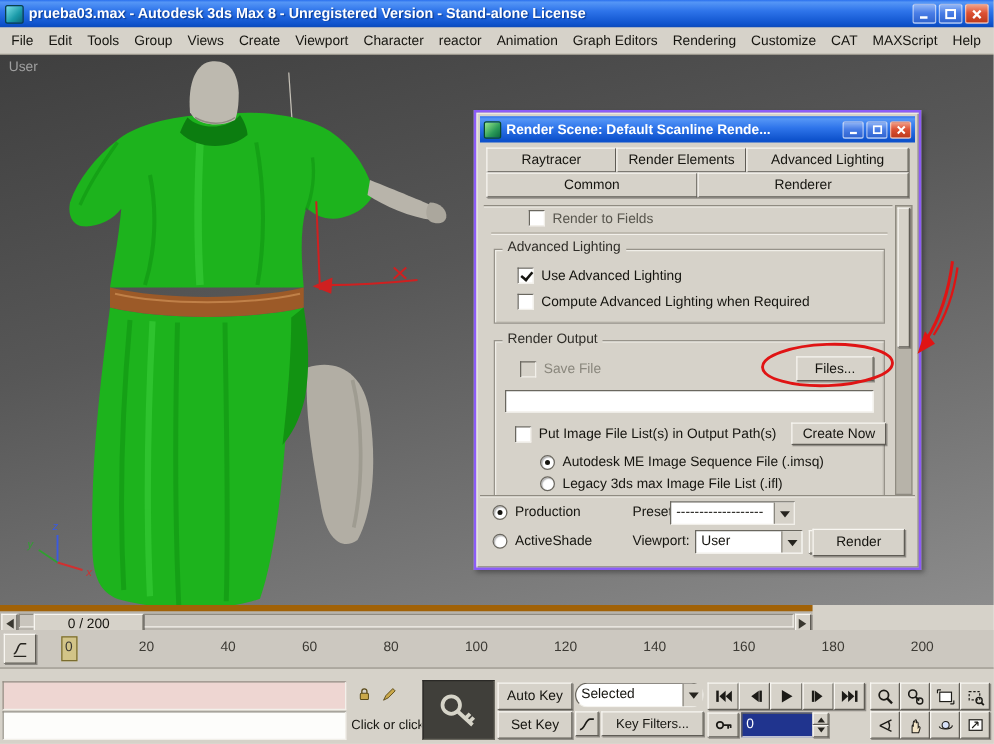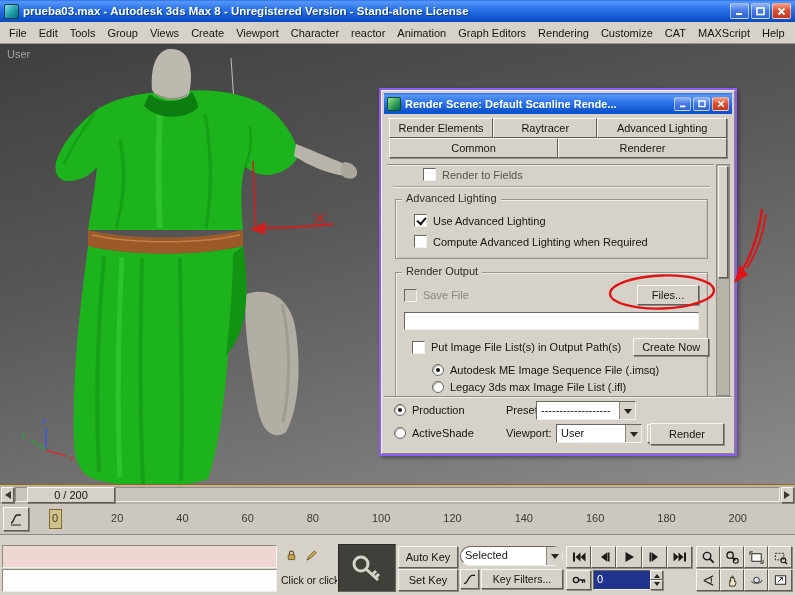--- a/index.html
+++ b/index.html
@@ -75,21 +75,21 @@
   .dscroll { position:absolute; top:74px; right:5px; width:14px; bottom:58px; background:#b7b3a9; border:1px solid #8f8b81; }
   .dthumb { position:absolute; left:1px; right:1px; top:1px; height:112px; }
   .dfoot { position:absolute; left:3px; right:3px; bottom:3px; height:55px; border-top:1px solid #8f8b81; box-shadow:inset 0 1px 0 #f2f0ea; }
   .frow { position:absolute; left:8px; right:8px; height:21px; }
   .fp { position:absolute; top:3px; }
 
   
   .overlay { position:absolute; inset:0; z-index:40; pointer-events:none; }
 
   
-  .timeslider { position:absolute; left:0; top:484px; width:795px; height:20px; background:#b8b4ac; border-top:1px solid #a16207; }
+  .timeslider { position:absolute; left:0; top:484px; width:650px; height:20px; background:#b8b4ac; border-top:5px solid #a16207; }
   .ts-track { position:absolute; left:15px; right:15px; top:2px; bottom:2px; background:#c9c5bd;
     border:1px solid; border-color:#8f8b81 #f2f0ea #f2f0ea #8f8b81; }
   .ts-btn { position:absolute; left:27px; top:2px; width:88px; height:16px; }
   .tsa { position:absolute; top:2px; width:13px; height:16px; }
   .tsa.l { left:1px; } .tsa.r { right:1px; }
   .tsa.l::after { content:""; border:4px solid transparent; border-right:6px solid #3a3830; margin-right:3px; }
   .tsa.r::after { content:""; border:4px solid transparent; border-left:6px solid #3a3830; margin-left:3px; }
 
   
   .trackbar { position:absolute; left:0; top:504px; width:795px; height:31px; background:#ccc8c0; border-bottom:1px solid #8f8b81; }
@@ -227,22 +227,22 @@
           </span>
         <span class="wbtn sm close">
             <svg width="8" height="8">
               <path d="M1.2,1.2 L6.8,6.8 M6.8,1.2 L1.2,6.8" stroke="#fff" stroke-width="1.6"></path>
             </svg>
           </span>
       </span>
     </div>
 
     <div class="trow1">
+      <div class="b tab">Raytracer</div>
       <div class="b tab">Render Elements</div>
-      <div class="b tab">Raytracer</div>
       <div class="b tab wide">Advanced Lighting</div>
     </div>
     <div class="trow2">
       <div class="b tab">Common</div>
       <div class="b tab">Renderer</div>
     </div>
 
     <div class="dbody">
       <div class="row clip-row">
         <span class="cb"></span>
@@ -257,21 +257,21 @@
           <span class="glabel">Use Advanced Lighting</span>
         </div>
         <div class="row" style="margin:0 0 2px 10px;">
           <span class="cb"></span>
           <span class="glabel">Compute Advanced Lighting when Required</span>
         </div>
       </div>
 
       <div class="group">
         <span class="gtitle">Render Output</span>
-        <div class="row" style="margin-left:0;">
+        <div class="row" style="margin-left:12px;">
           <span class="cb disabled"></span>
           <span class="glabel" style="color:#8a877d;">Save File</span>
           <span style="flex:1;"></span>
           <span class="b pbtn" style="width:62px;">Files...</span>
         </div>
         <input class="sunken out-input" value="" style="">
         <div class="row" style="margin:7px 0 0 8px;">
           <span class="cb"></span>
           <span class="glabel">Put Image File List(s) in Output Path(s)</span>
           <span style="flex:1;"></span>

